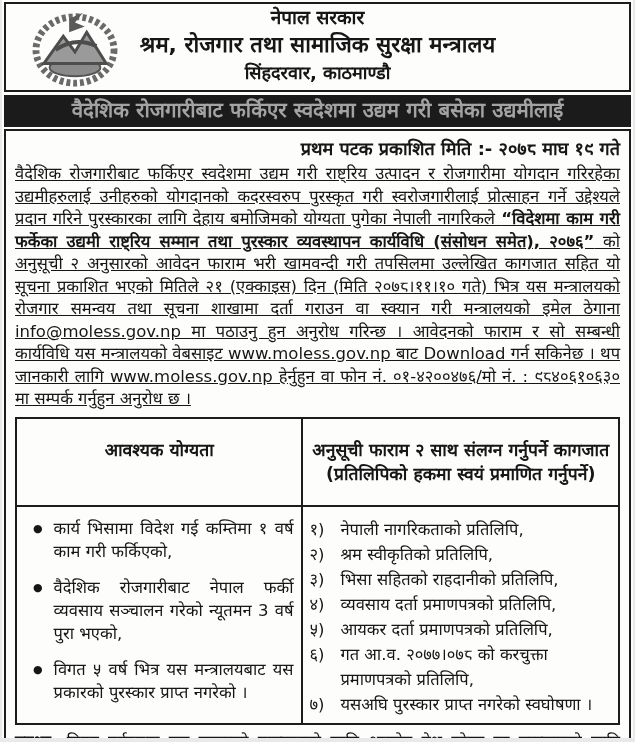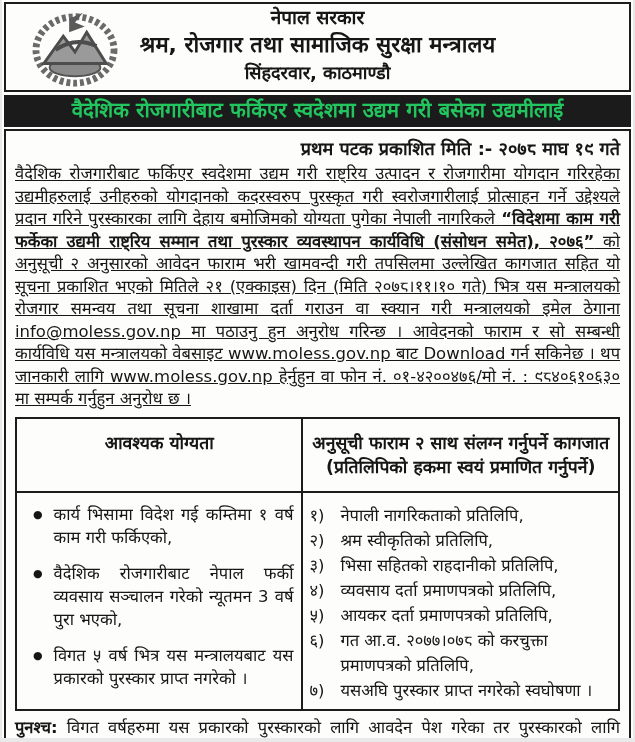--- a/index.html
+++ b/index.html
@@ -15,36 +15,36 @@
     display:flex;justify-content:center;
     background:#fdfdfc;
   }
   .logo{position:absolute;left:20px;top:3px;width:98px;height:80px;}
   .header-text{text-align:center;font-weight:bold;line-height:1.38;}
   .header-gov{font-size:19px;}
   .header-ministry{font-size:22px;}
   .header-addr{font-size:18px;}
   
   .band{
-    margin-top:3px;background:#1b1b1b;color:#22c55e;
+    margin-top:3px;background:#1b1b1b;color:#a3a3a3;
     text-align:center;font-weight:bold;font-size:20.5px;line-height:25px;
     padding:3px 14px 4px;
   }
   
   .body-box{
     border:2px solid #1c1c1c;margin-top:2px;
     padding:3px 9px 6px;box-sizing:border-box;
   }
   .date-line{text-align:right;font-weight:bold;font-size:18px;margin:2px 0 3px;}
   .paragraph{text-align:justify;font-size:16.5px;line-height:22.5px;text-decoration:underline;}
   .seg-bold{font-weight:bold;}
   
   .doc-table{width:100%;border-collapse:collapse;margin:6px 0 5px;table-layout:fixed;}
   .doc-table th,.doc-table td{border:2px solid #1c1c1c;vertical-align:top;box-sizing:border-box;}
-  .doc-table th{font-size:17.5px;font-weight:bold;text-align:center;padding:12px 6px;line-height:24px;}
+  .doc-table th{font-size:17.5px;font-weight:bold;text-align:center;padding:19px 6px;line-height:24px;}
   .col-left{width:47.5%;}
   .doc-table td{padding:10px 8px 6px 6px;}
   .qual-item{display:flex;gap:11px;margin:0 0 13px 10px;font-size:16.5px;line-height:23px;text-align:justify;}
   .qual-item:last-child{margin-bottom:4px;}
   .bullet{font-size:11px;line-height:23px;flex:0 0 auto;}
   .doc-item{display:flex;gap:7px;font-size:16.5px;line-height:25px;}
   .doc-num{flex:0 0 24px;text-align:left;}
   
   .footnote{font-size:16.5px;line-height:23px;text-align:justify;margin:2px 0 0;}
   .footnote-label{font-weight:bold;}

